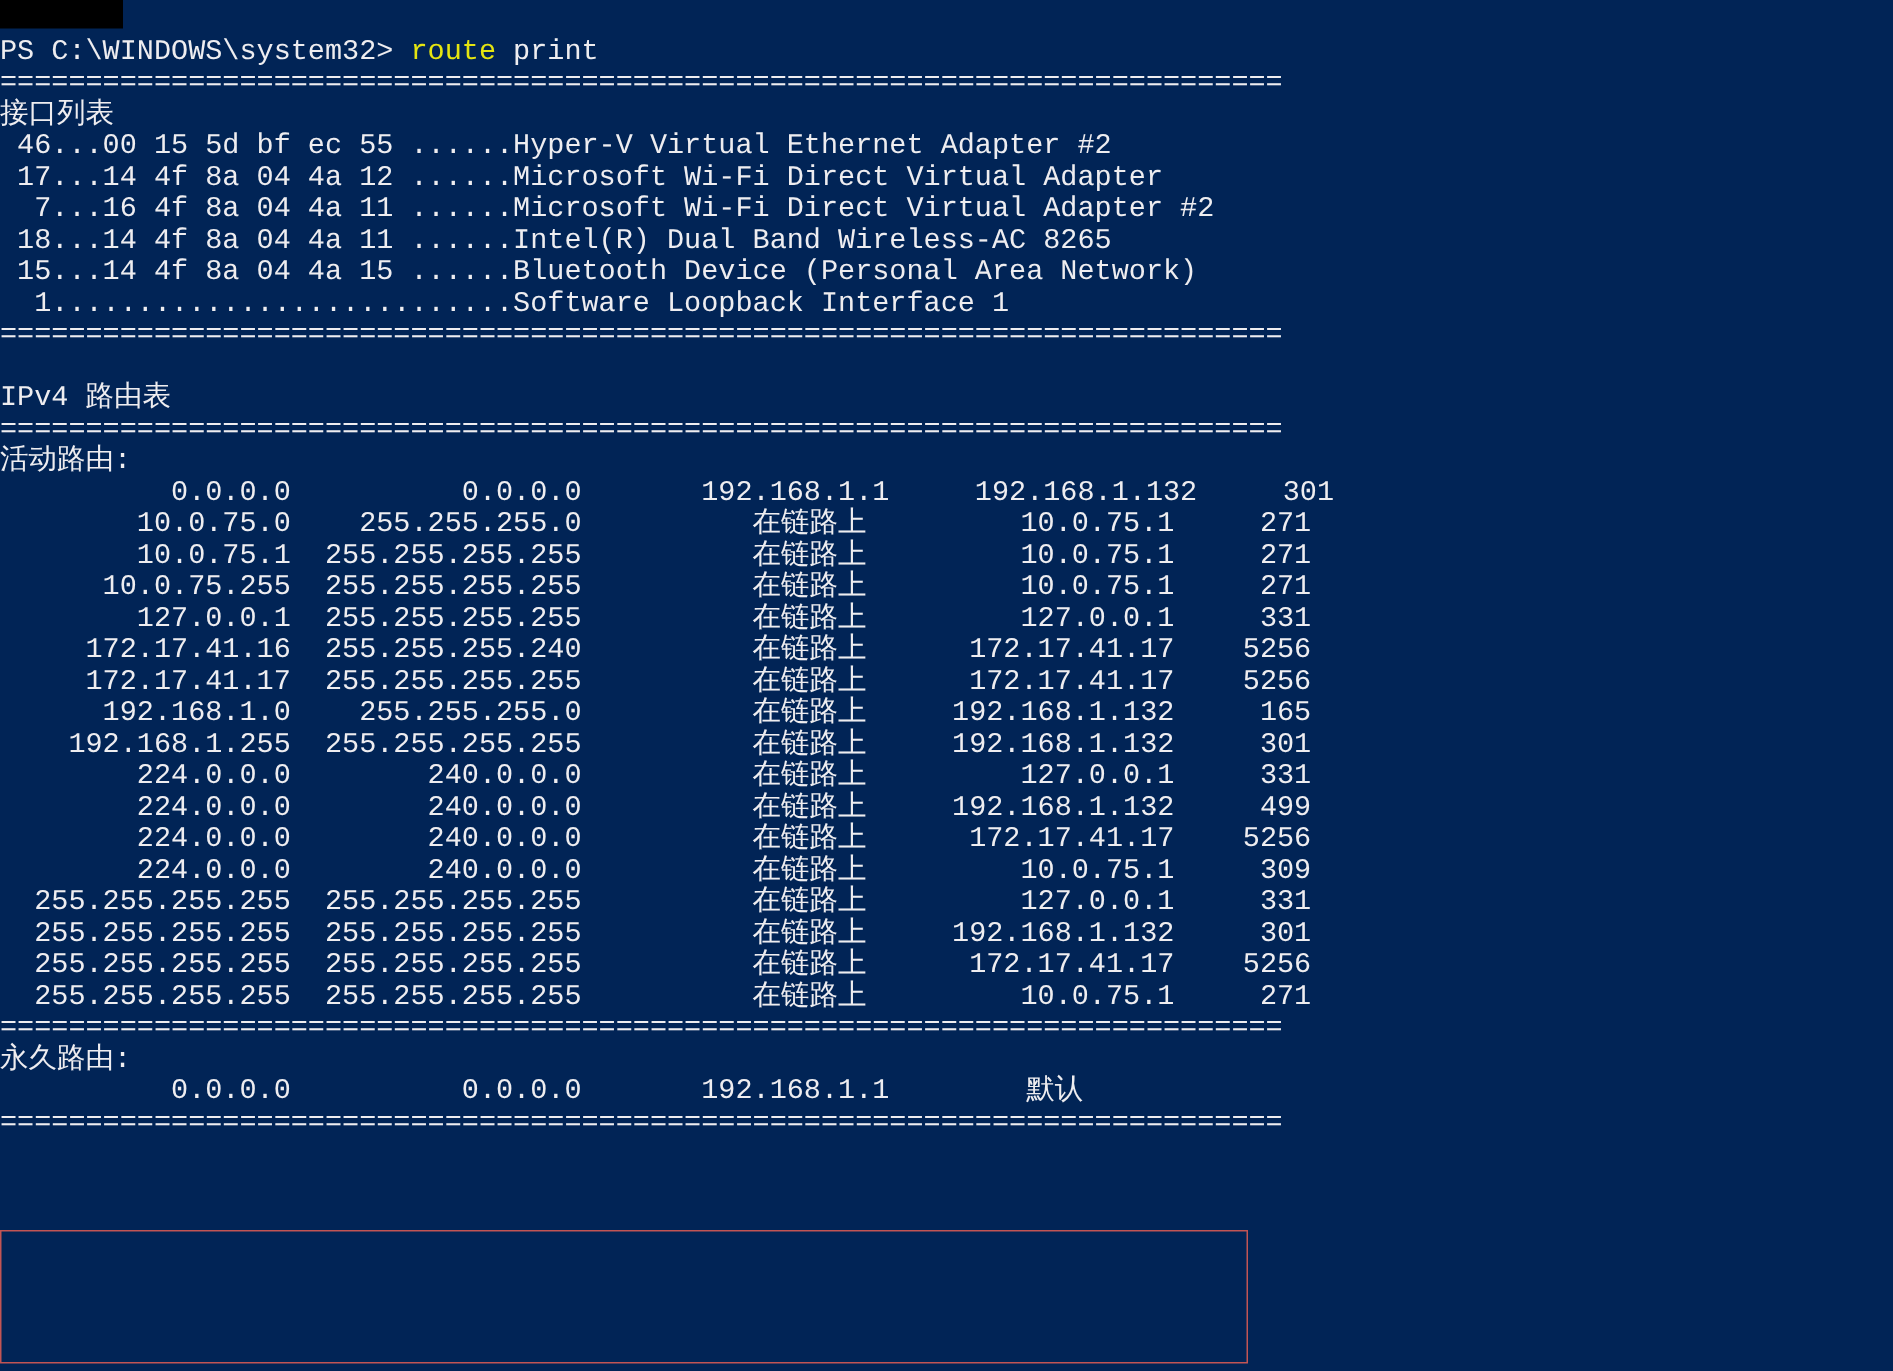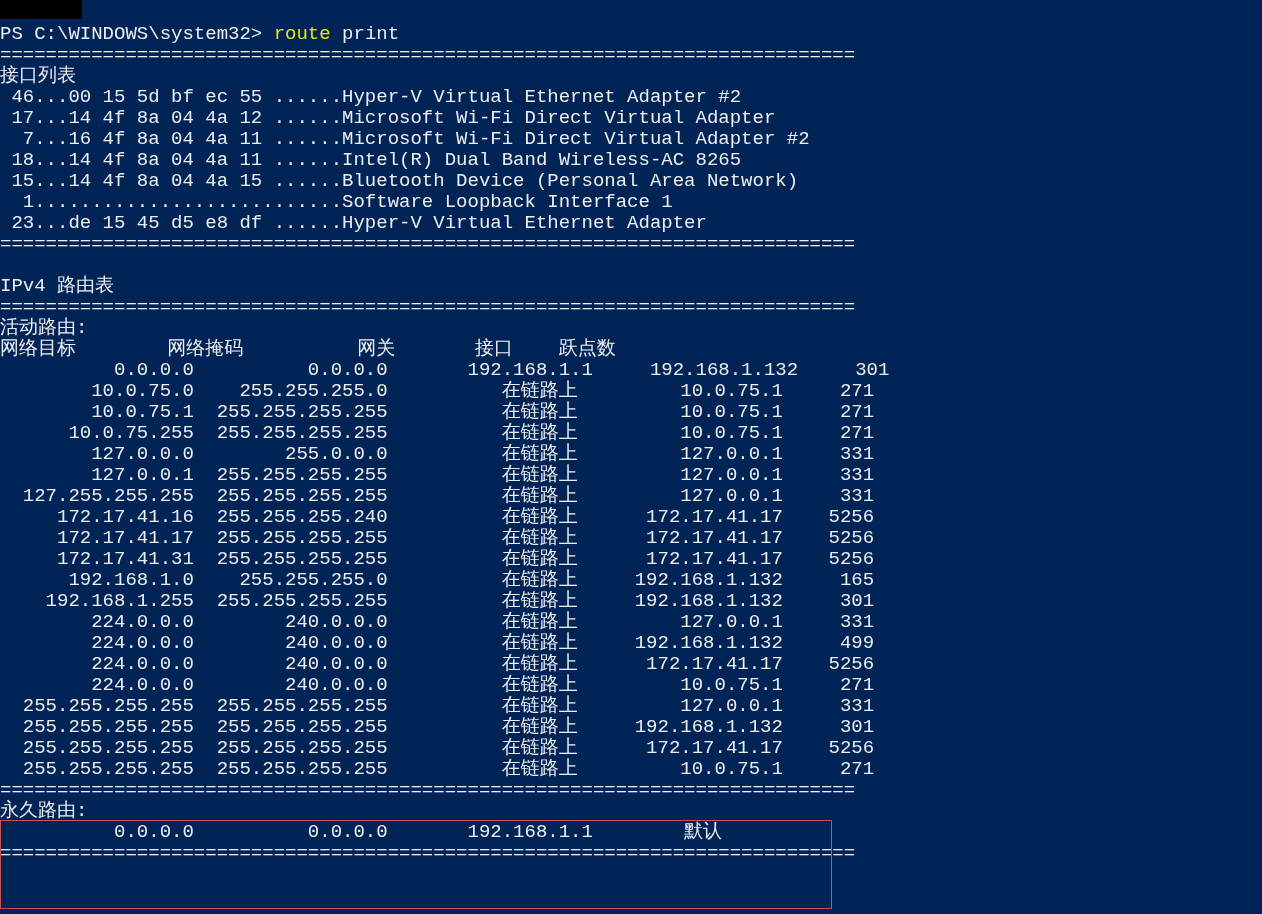--- a/index.html
+++ b/index.html
@@ -49,43 +49,38 @@
 <div class="terminal">
   <div class="title-cursor"></div>
   <div class="content" id="content"><div><span class="prompt-path">PS C:\WINDOWS\system32&gt; </span><span class="cmd-yellow">route</span><span class="cmd-white"> print</span></div><span class="hr-line">===========================================================================
 </span><span>接口列表
 </span><span> 46...00 15 5d bf ec 55 ......Hyper-V Virtual Ethernet Adapter #2
 </span><span> 17...14 4f 8a 04 4a 12 ......Microsoft Wi-Fi Direct Virtual Adapter
 </span><span>  7...16 4f 8a 04 4a 11 ......Microsoft Wi-Fi Direct Virtual Adapter #2
 </span><span> 18...14 4f 8a 04 4a 11 ......Intel(R) Dual Band Wireless-AC 8265
 </span><span> 15...14 4f 8a 04 4a 15 ......Bluetooth Device (Personal Area Network)
 </span><span>  1...........................Software Loopback Interface 1
-</span><span> 23...de 15 45 d5 e8 df ......Hyper-V Virtual Ethernet Adapter
 </span><span class="hr-line">===========================================================================
 </span><span>
 </span><span>IPv4 路由表
 </span><span class="hr-line">===========================================================================
 </span><span>活动路由:
-</span><span>网络目标        网络掩码          网关       接口    跃点数
 </span><span>          0.0.0.0          0.0.0.0       192.168.1.1     192.168.1.132     301
 </span><span>        10.0.75.0    255.255.255.0          在链路上         10.0.75.1     271
 </span><span>        10.0.75.1  255.255.255.255          在链路上         10.0.75.1     271
 </span><span>      10.0.75.255  255.255.255.255          在链路上         10.0.75.1     271
-</span><span>        127.0.0.0        255.0.0.0          在链路上         127.0.0.1     331
 </span><span>        127.0.0.1  255.255.255.255          在链路上         127.0.0.1     331
-</span><span>  127.255.255.255  255.255.255.255          在链路上         127.0.0.1     331
 </span><span>     172.17.41.16  255.255.255.240          在链路上      172.17.41.17    5256
 </span><span>     172.17.41.17  255.255.255.255          在链路上      172.17.41.17    5256
-</span><span>     172.17.41.31  255.255.255.255          在链路上      172.17.41.17    5256
 </span><span>      192.168.1.0    255.255.255.0          在链路上     192.168.1.132     165
 </span><span>    192.168.1.255  255.255.255.255          在链路上     192.168.1.132     301
 </span><span>        224.0.0.0        240.0.0.0          在链路上         127.0.0.1     331
 </span><span>        224.0.0.0        240.0.0.0          在链路上     192.168.1.132     499
 </span><span>        224.0.0.0        240.0.0.0          在链路上      172.17.41.17    5256
-</span><span>        224.0.0.0        240.0.0.0          在链路上         10.0.75.1     271
+</span><span>        224.0.0.0        240.0.0.0          在链路上         10.0.75.1     309
 </span><span>  255.255.255.255  255.255.255.255          在链路上         127.0.0.1     331
 </span><span>  255.255.255.255  255.255.255.255          在链路上     192.168.1.132     301
 </span><span>  255.255.255.255  255.255.255.255          在链路上      172.17.41.17    5256
 </span><span>  255.255.255.255  255.255.255.255          在链路上         10.0.75.1     271
 </span><span class="hr-line">===========================================================================
 </span><span>永久路由:
 </span><span>          0.0.0.0          0.0.0.0       192.168.1.1        默认
 </span><span class="hr-line">===========================================================================
 </span></div>
   <div class="highlight-box" id="hlbox" style="left: 0px; top: 820px; width: 830px; height: 87px;"></div>

